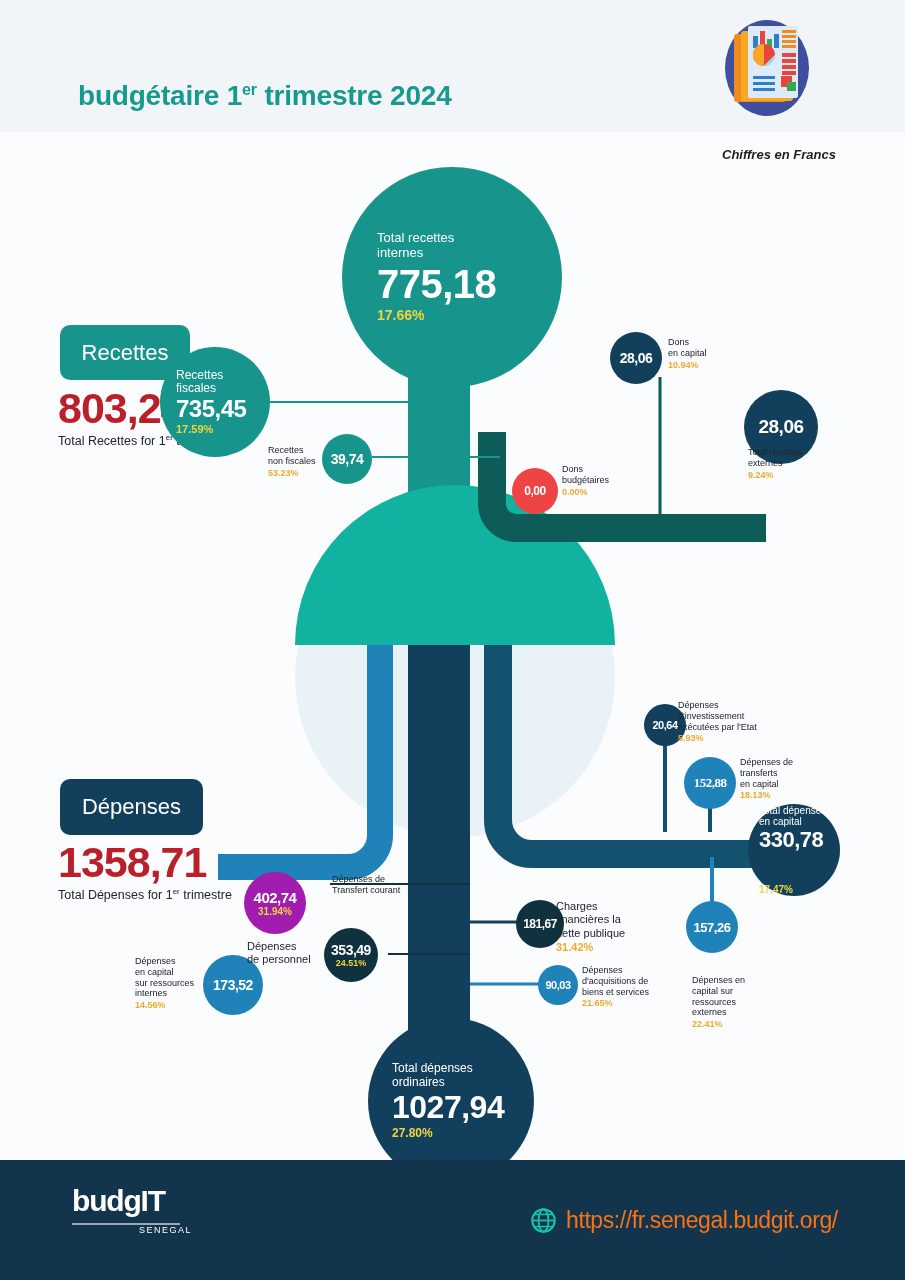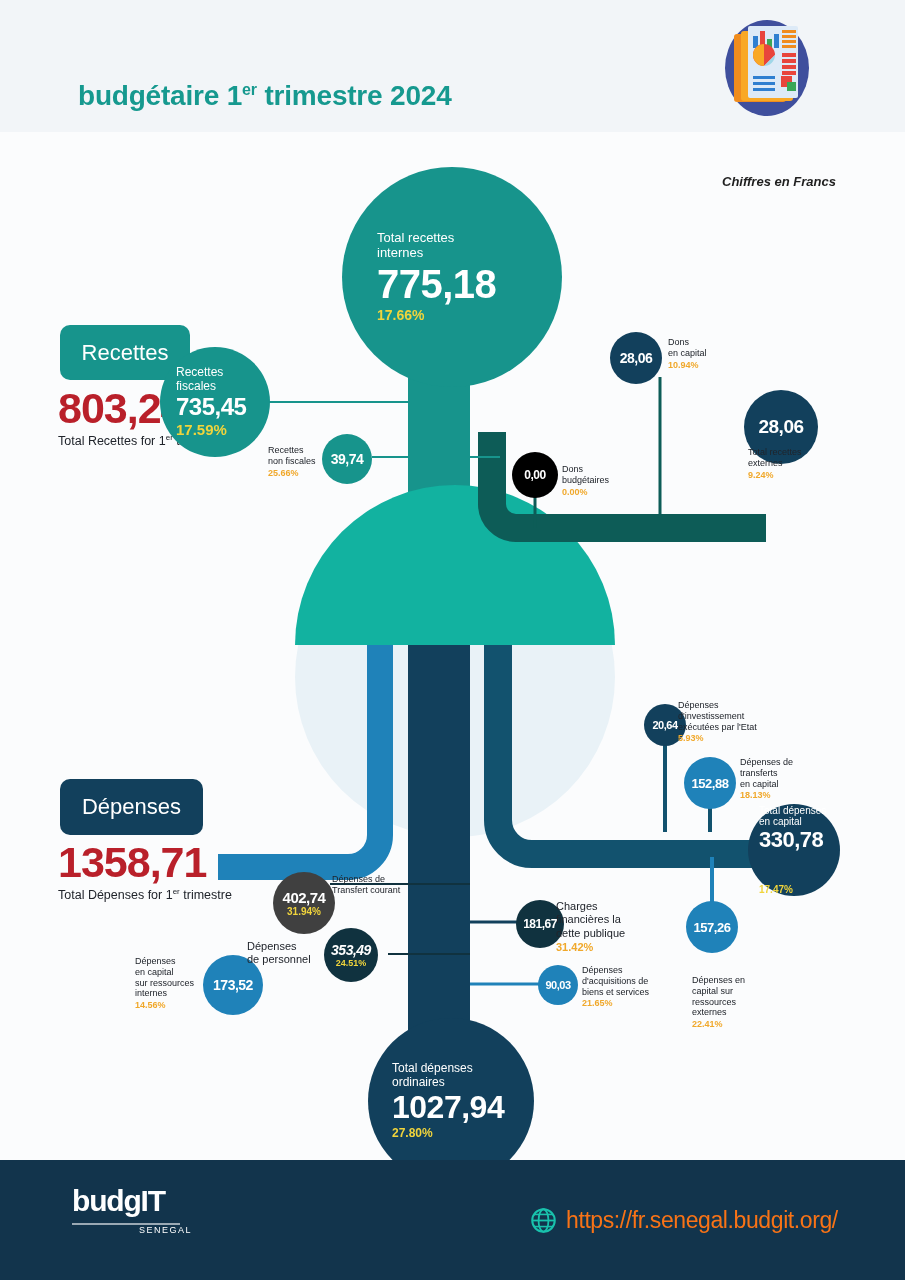--- a/index.html
+++ b/index.html
@@ -26,21 +26,20 @@
     position:absolute; left:78px; top:80px;
     font-size:28px; font-weight:700; color:#16998f; letter-spacing:-0.2px;
     white-space:nowrap;
   }
   .title-line2 sup { font-size:16px; vertical-align:super; }
   .header-logo { position:absolute; left:712px; top:18px; width:110px; height:100px; }
   .chiffres {
     position:absolute; left:722px; top:147px;
     font-size:13px; font-style:italic; font-weight:700; color:#1f1f1f;
     white-space:nowrap;
-    margin-top:27px;
   }
 
   
   .canvas { position:absolute; left:0; top:132px; width:905px; height:1028px; }
   .svgroot { position:absolute; left:0; top:0; }
 
   
   .badge {
     position:absolute; border-radius:10px; color:#fff;
     font-size:22px; font-weight:400; display:flex;
@@ -179,42 +178,42 @@
       <div class="nval" style="font-size:40px; text-align:left; width:150px; margin-top:1px;">775,18</div>
       <div class="npct" style="font-size:14px; text-align:left; width:150px;">17.66%</div>
     </div>
 
     <div class="node" style="left:160px; top:215px; width:110px; height:110px; background:#17948c;">
       <div class="nlabel" style="text-align:left; width:78px; font-size:12px;">
         <span>Recettes</span><br>
         <span>fiscales</span>
       </div>
       <div class="nval" style="font-size:24px; text-align:left; width:78px;">735,45</div>
-      <div class="npct" style="font-size:15px; text-align:left; width:78px;">17.59%</div>
+      <div class="npct" style="font-size:11px; text-align:left; width:78px;">17.59%</div>
     </div>
 
     <div class="node" style="left:322px; top:302px; width:50px; height:50px; background:#17948c;">
       <div class="nval" style="font-size:14px;">39,74</div>
     </div>
     <div class="olabel" style="left:268px; top:313px; width:56px; text-align:left;">
       <span>Recettes</span><br>
       <span>non fiscales</span>
-      <span class="opct">25.66%</span>
+      <span class="opct">53.23%</span>
     </div>
 
     <div class="node" style="left:610px; top:200px; width:52px; height:52px; background:#12405c;">
       <div class="nval" style="font-size:14px;">28,06</div>
     </div>
     <div class="olabel" style="left:668px; top:205px; width:80px;">
       <span>Dons</span><br>
       <span>en capital</span>
       <span class="opct">10.94%</span>
     </div>
 
-    <div class="node" style="left:512px; top:320px; width:46px; height:46px; background:#000000;">
+    <div class="node" style="left:512px; top:336px; width:46px; height:46px; background:#ef4444;">
       <div class="nval" style="font-size:12px;">0,00</div>
     </div>
     <div class="olabel" style="left:562px; top:332px; width:70px;">
       <span>Dons</span><br>
       <span>budgétaires</span>
       <span class="opct">0.00%</span>
     </div>
 
     <div class="node" style="left:744px; top:258px; width:74px; height:74px; background:#12405c;">
       <div class="nval" style="font-size:19px;">28,06</div>
@@ -229,31 +228,31 @@
       <div class="nval" style="font-size:14px;">173,52</div>
     </div>
     <div class="olabel" style="left:135px; top:824px; width:70px; text-align:left;">
       <span>Dépenses</span><br>
       <span>en capital</span><br>
       <span>sur ressources</span><br>
       <span>internes</span>
       <span class="opct">14.56%</span>
     </div>
 
-    <div class="node" style="left:273px; top:740px; width:62px; height:62px; background:#404040;">
+    <div class="node" style="left:244px; top:740px; width:62px; height:62px; background:#a21caf;">
       <div class="nval" style="font-size:15px;">402,74</div>
       <div class="npct" style="font-size:10px;">31.94%</div>
     </div>
     <div class="olabel" style="left:332px; top:742px; width:100px;">
       <span>Dépenses de</span><br>
       <span>Transfert  courant</span>
     </div>
 
     <div class="node" style="left:324px; top:796px; width:54px; height:54px; background:#10323f;">
-      <div class="nval" style="font-size:14px;font-style:italic;">353,49</div>
+      <div class="nval" style="font-size:14px;">353,49</div>
       <div class="npct" style="font-size:9px;">24.51%</div>
     </div>
     <div class="olabel big" style="left:247px; top:808px; width:80px; text-align:left;">
       <span>Dépenses</span><br>
       <span>de personnel</span>
     </div>
 
     <div class="node" style="left:516px; top:768px; width:48px; height:48px; background:#10323f;">
       <div class="nval" style="font-size:12px;">181,67</div>
     </div>
@@ -278,21 +277,21 @@
       <div class="nval" style="font-size:11px;">20,64</div>
     </div>
     <div class="olabel" style="left:678px; top:568px; width:110px;">
       <span>Dépenses</span><br>
       <span>d'investissement</span><br>
       <span>exécutées par l'Etat</span>
       <span class="opct">5.93%</span>
     </div>
 
     <div class="node" style="left:684px; top:625px; width:52px; height:52px; background:#1f82b9;">
-      <div class="nval" style="font-size:13px;">152,88</div>
+      <div class="nval" style="font-size:13px;font-family:Liberation Serif, serif;">152,88</div>
     </div>
     <div class="olabel" style="left:740px; top:625px; width:85px;">
       <span>Dépenses de</span><br>
       <span>transferts</span><br>
       <span>en capital</span>
       <span class="opct">18.13%</span>
     </div>
 
     <div class="node" style="left:748px; top:672px; width:92px; height:92px; background:#12405c;">
       <div class="nlabel" style="font-size:10px; text-align:left; width:70px;">

